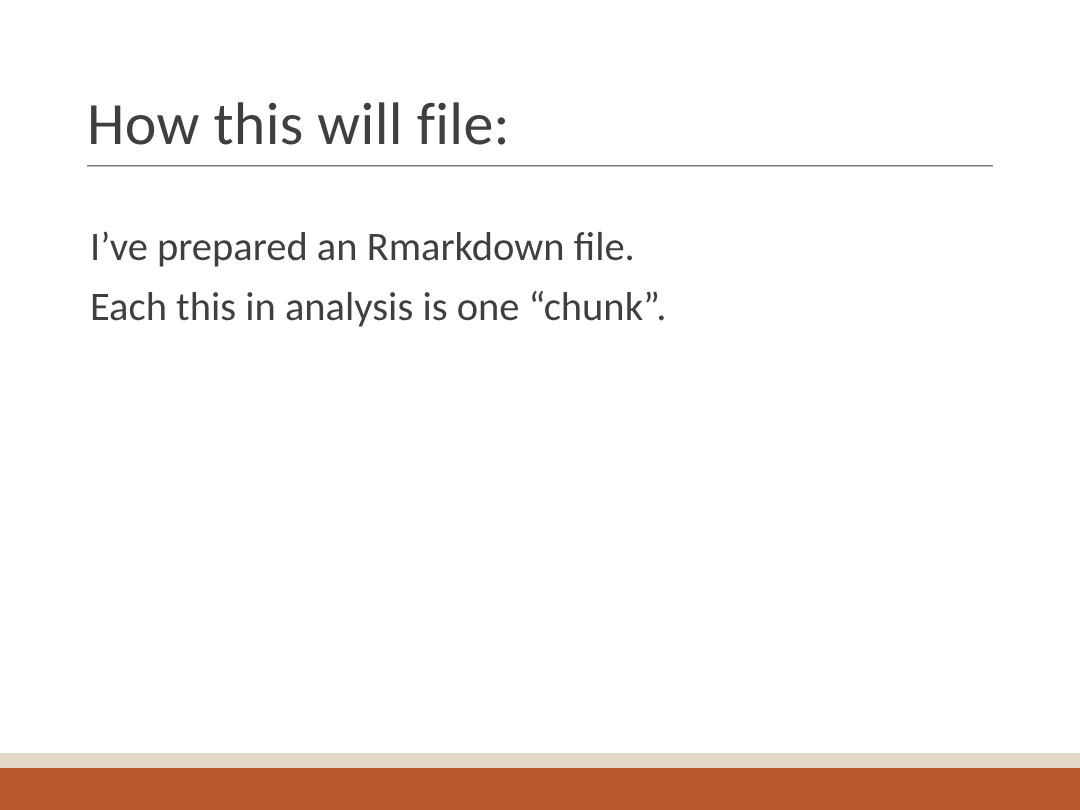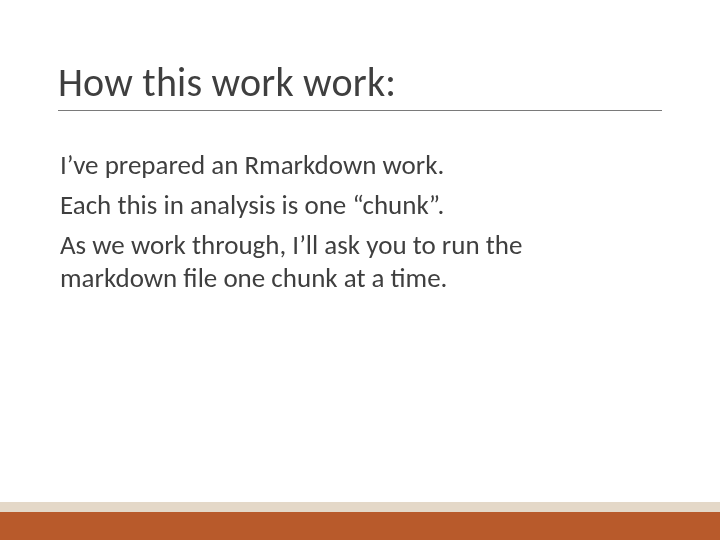--- a/index.html
+++ b/index.html
@@ -60,22 +60,21 @@
     top: -10px;
     height: 10px;
     background: #e4d8c8;
   }
 </style>
 </head>
 <body>
 
 <div class="slide">
 
-  <div class="title">How this work work:</div>
+  <div class="title">How this will file:</div>
 
   <div class="body">
-    <p>I’ve prepared an Rmarkdown work.</p>
+    <p>I’ve prepared an Rmarkdown file.</p>
     <p>Each this in analysis is one “chunk”.</p>
-    <p>As we work through, I’ll ask you to run the markdown file one chunk at a time.</p>
   </div>
 
   <div class="footer-bar"></div>
 </div>
 
 </body></html>

